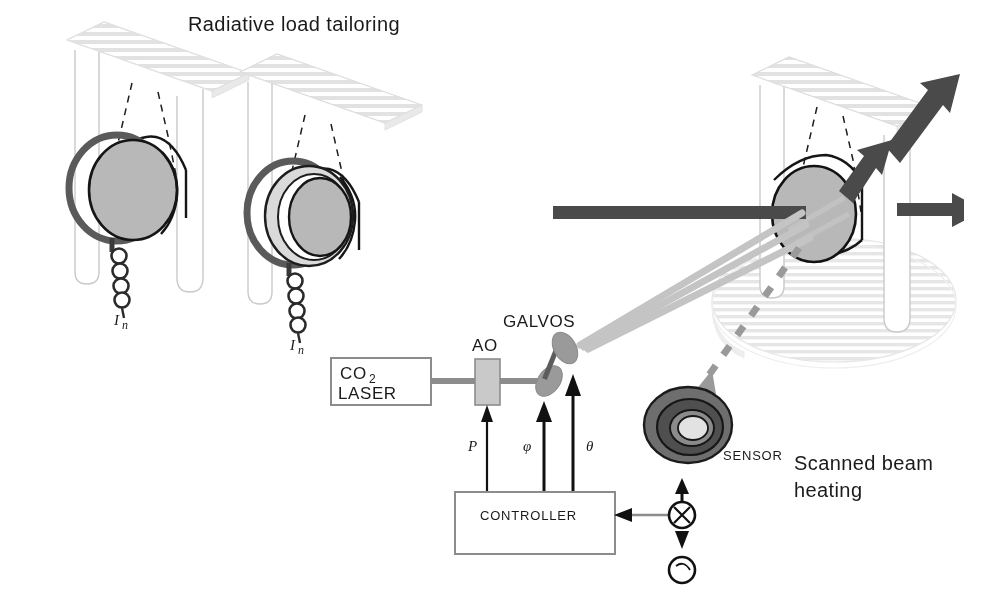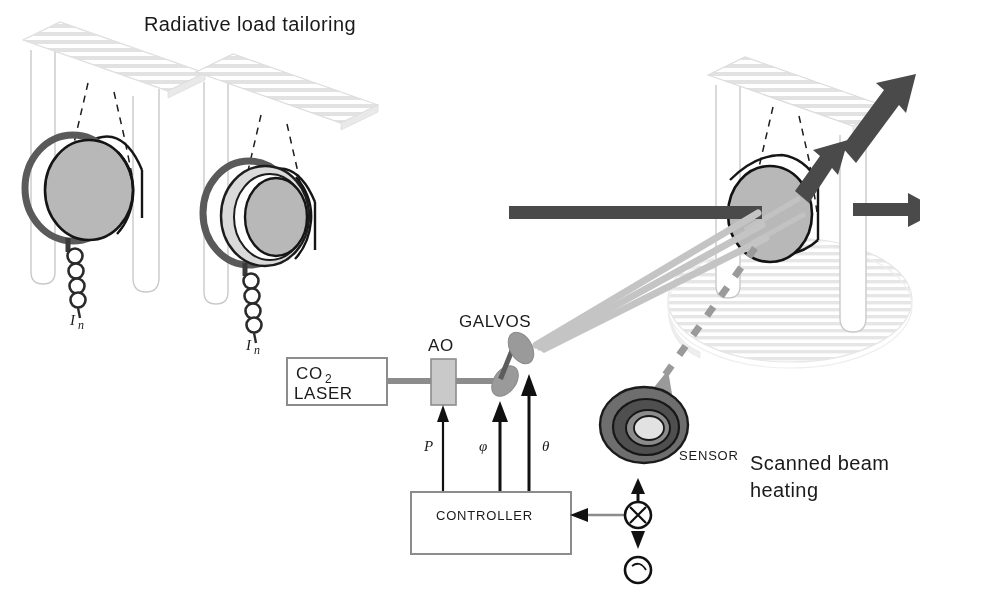--- a/index.html
+++ b/index.html
@@ -9,20 +9,21 @@
   }
   body {
     font-family: "Liberation Sans", sans-serif;
   }
   #figure {
     position: relative;
     width: 920px;
     height: 604px;
     background: #ffffff;
     overflow: hidden;
+    padding-left: 44px;
   }
   #figure svg {
     display: block;
   }
   .lbl {
     font-family: "Liberation Sans", sans-serif;
     fill: #1a1a1a;
   }
   .lbl-title {
     font-size: 20px;

